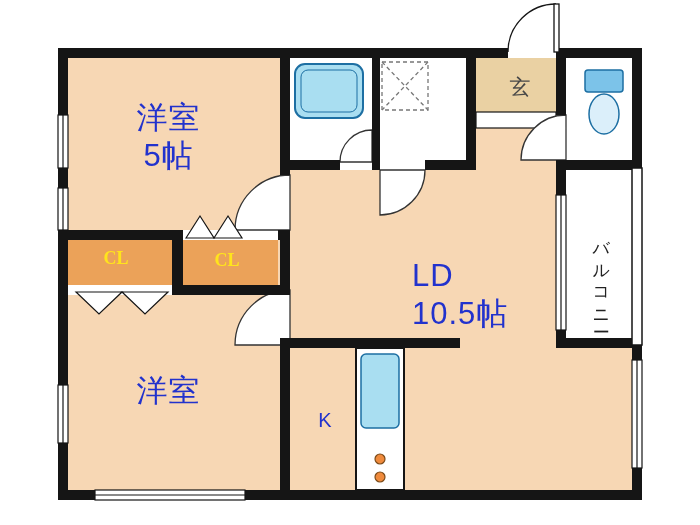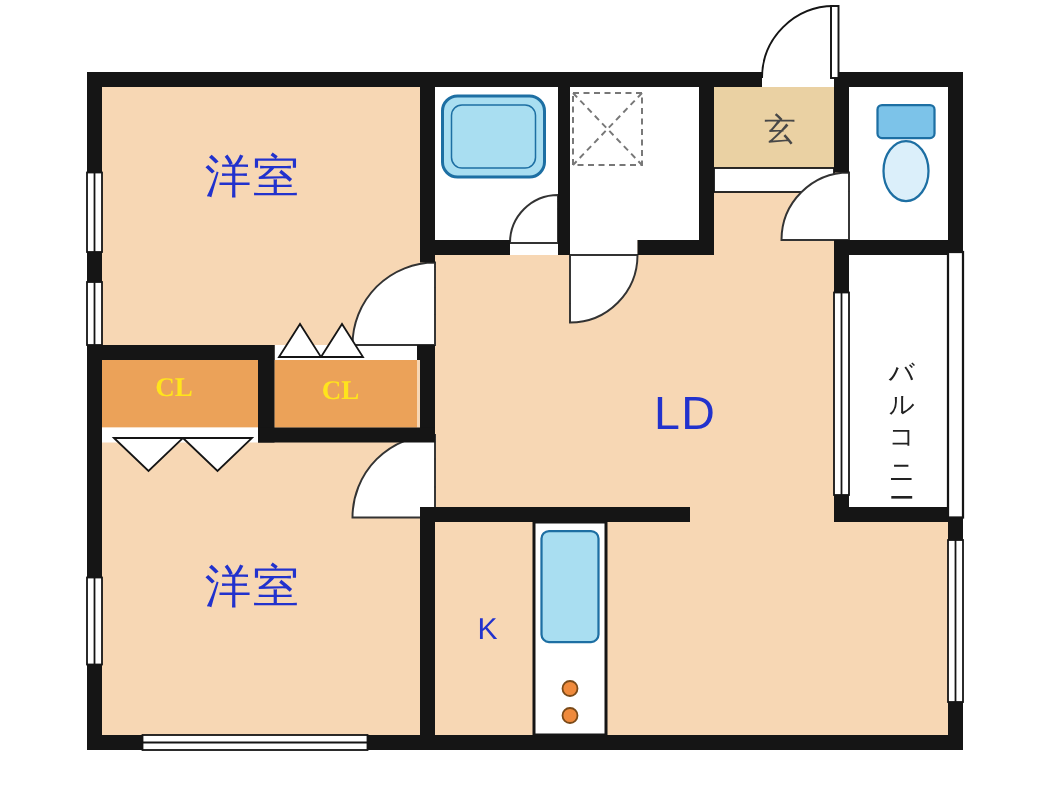--- a/index.html
+++ b/index.html
@@ -134,28 +134,30 @@
         <rect x="356" y="348" width="48" height="142" fill="#ffffff" stroke="#151515" stroke-width="2"></rect>
         <rect class="fix" x="361" y="354" width="38" height="74" rx="5" stroke-width="1.5"></rect>
         <circle cx="380" cy="459" r="5" style="fill:var(--burner-fill);stroke:var(--burner-stroke)" stroke-width="1.2"></circle>
         <circle cx="380" cy="477" r="5" style="fill:var(--burner-fill);stroke:var(--burner-stroke)" stroke-width="1.2"></circle>
       </g>
     </g>
   </svg>
 
   <div class="lbl room" style="left:96px;top:99px;width:145px;">
     <div>洋室</div>
+    <div>5帖</div>
   </div>
 
   <div class="lbl room" style="left:96px;top:372px;width:145px;">
     <div>洋室</div>
   </div>
 
-  <div class="lbl room" style="left:412px;top:257px;width:170px;text-align:left;margin-left:24px;">
+  <div class="lbl room" style="left:412px;top:257px;width:170px;text-align:left;">
     <div>LD</div>
+    <div>10.5帖</div>
   </div>
 
   <div class="lbl room small" style="left:281px;top:408px;width:88px;">
     <div>K</div>
   </div>
 
   <div class="lbl genkan" style="left:503px;top:74px;width:34px;"><span>玄</span></div>
 
   <div class="lbl balcony" style="left:590px;top:193px;height:170px;"><span>バルコニー</span></div>
 

